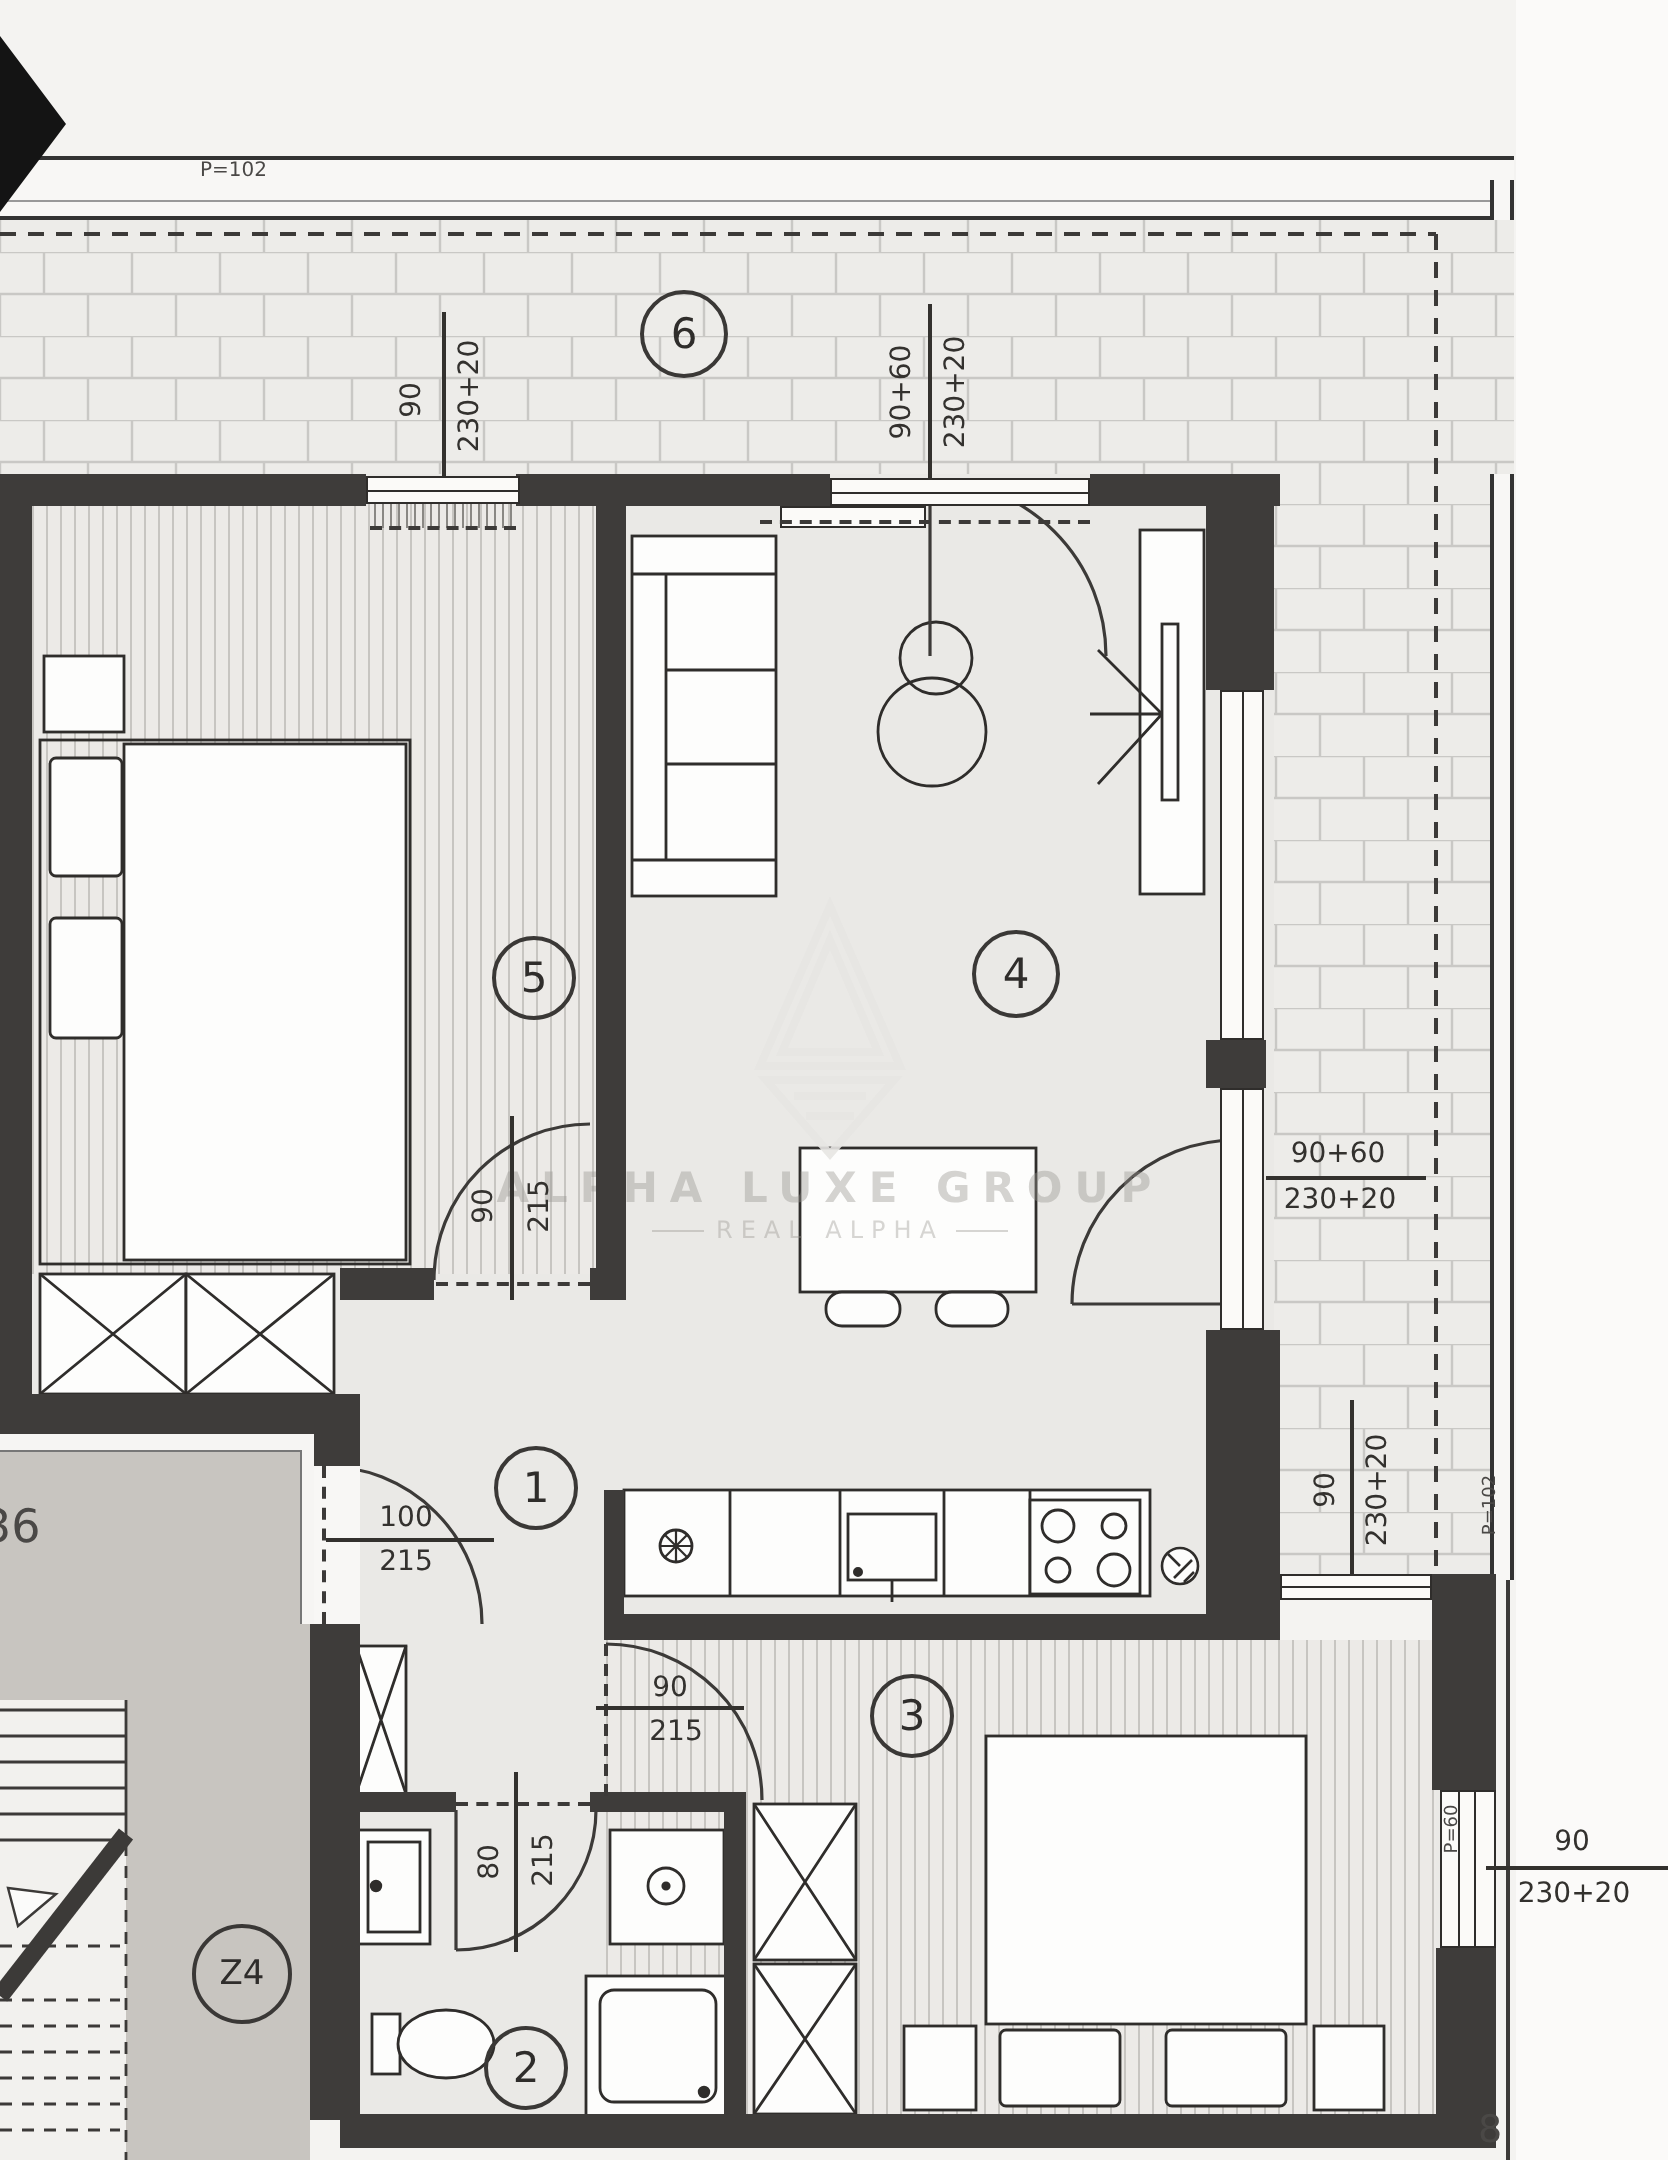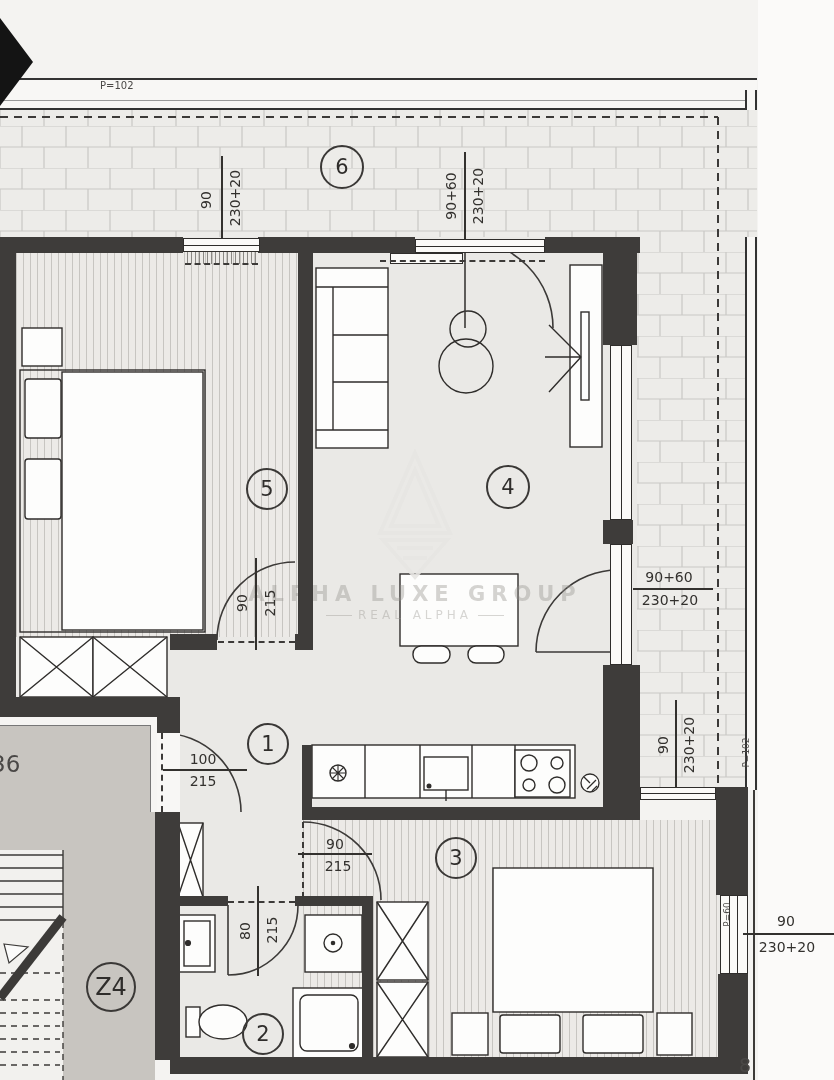--- a/index.html
+++ b/index.html
@@ -311,18 +311,18 @@
     </div>
   <div class="circ" style="left:486px;top:465px;width:40px;height:40px;">
       <span>4</span>
     </div>
   <div class="circ" style="left:246px;top:468px;width:38px;height:38px;">
       <span>5</span>
     </div>
   <div class="circ" style="left:320px;top:145px;width:40px;height:40px;">
       <span>6</span>
     </div>
-  <div class="circ" style="left:86px;top:962px;width:46px;height:46px;font-size:24px;">
+  <div class="circ" style="left:96px;top:962px;width:46px;height:46px;font-size:17px;">
       <span>Z4</span>
     </div>
 
 
 </div>
 
 </body></html>

